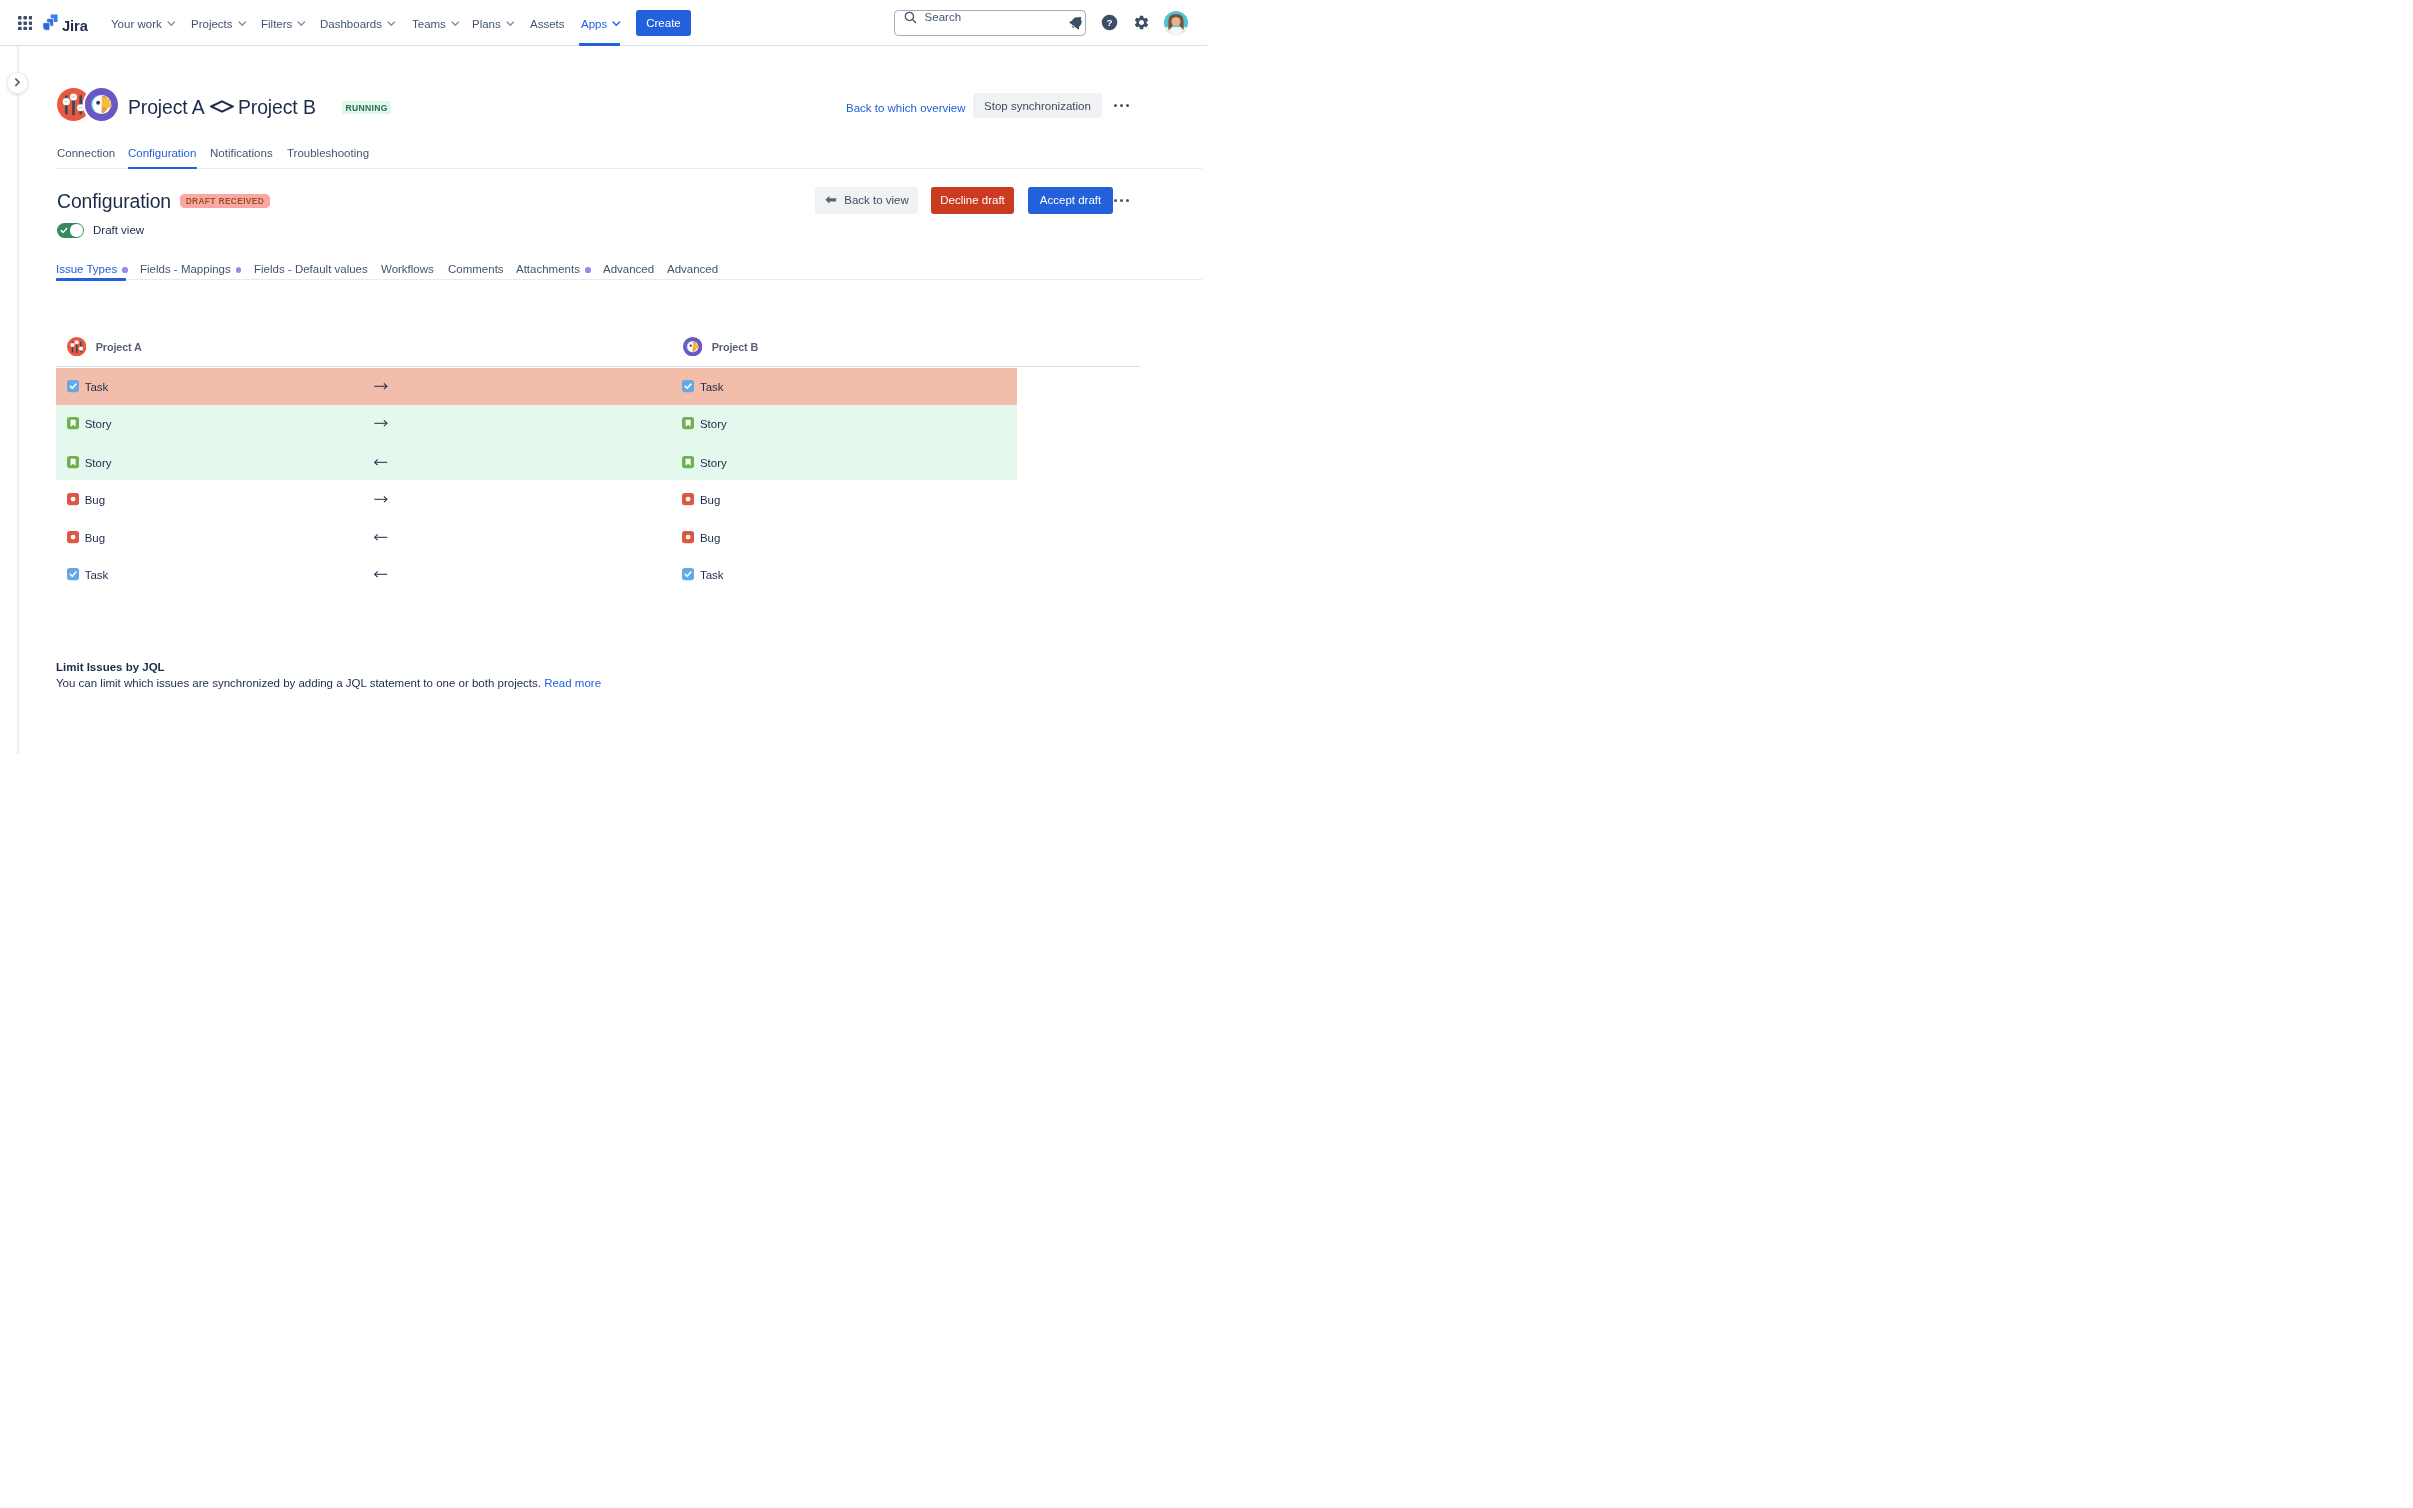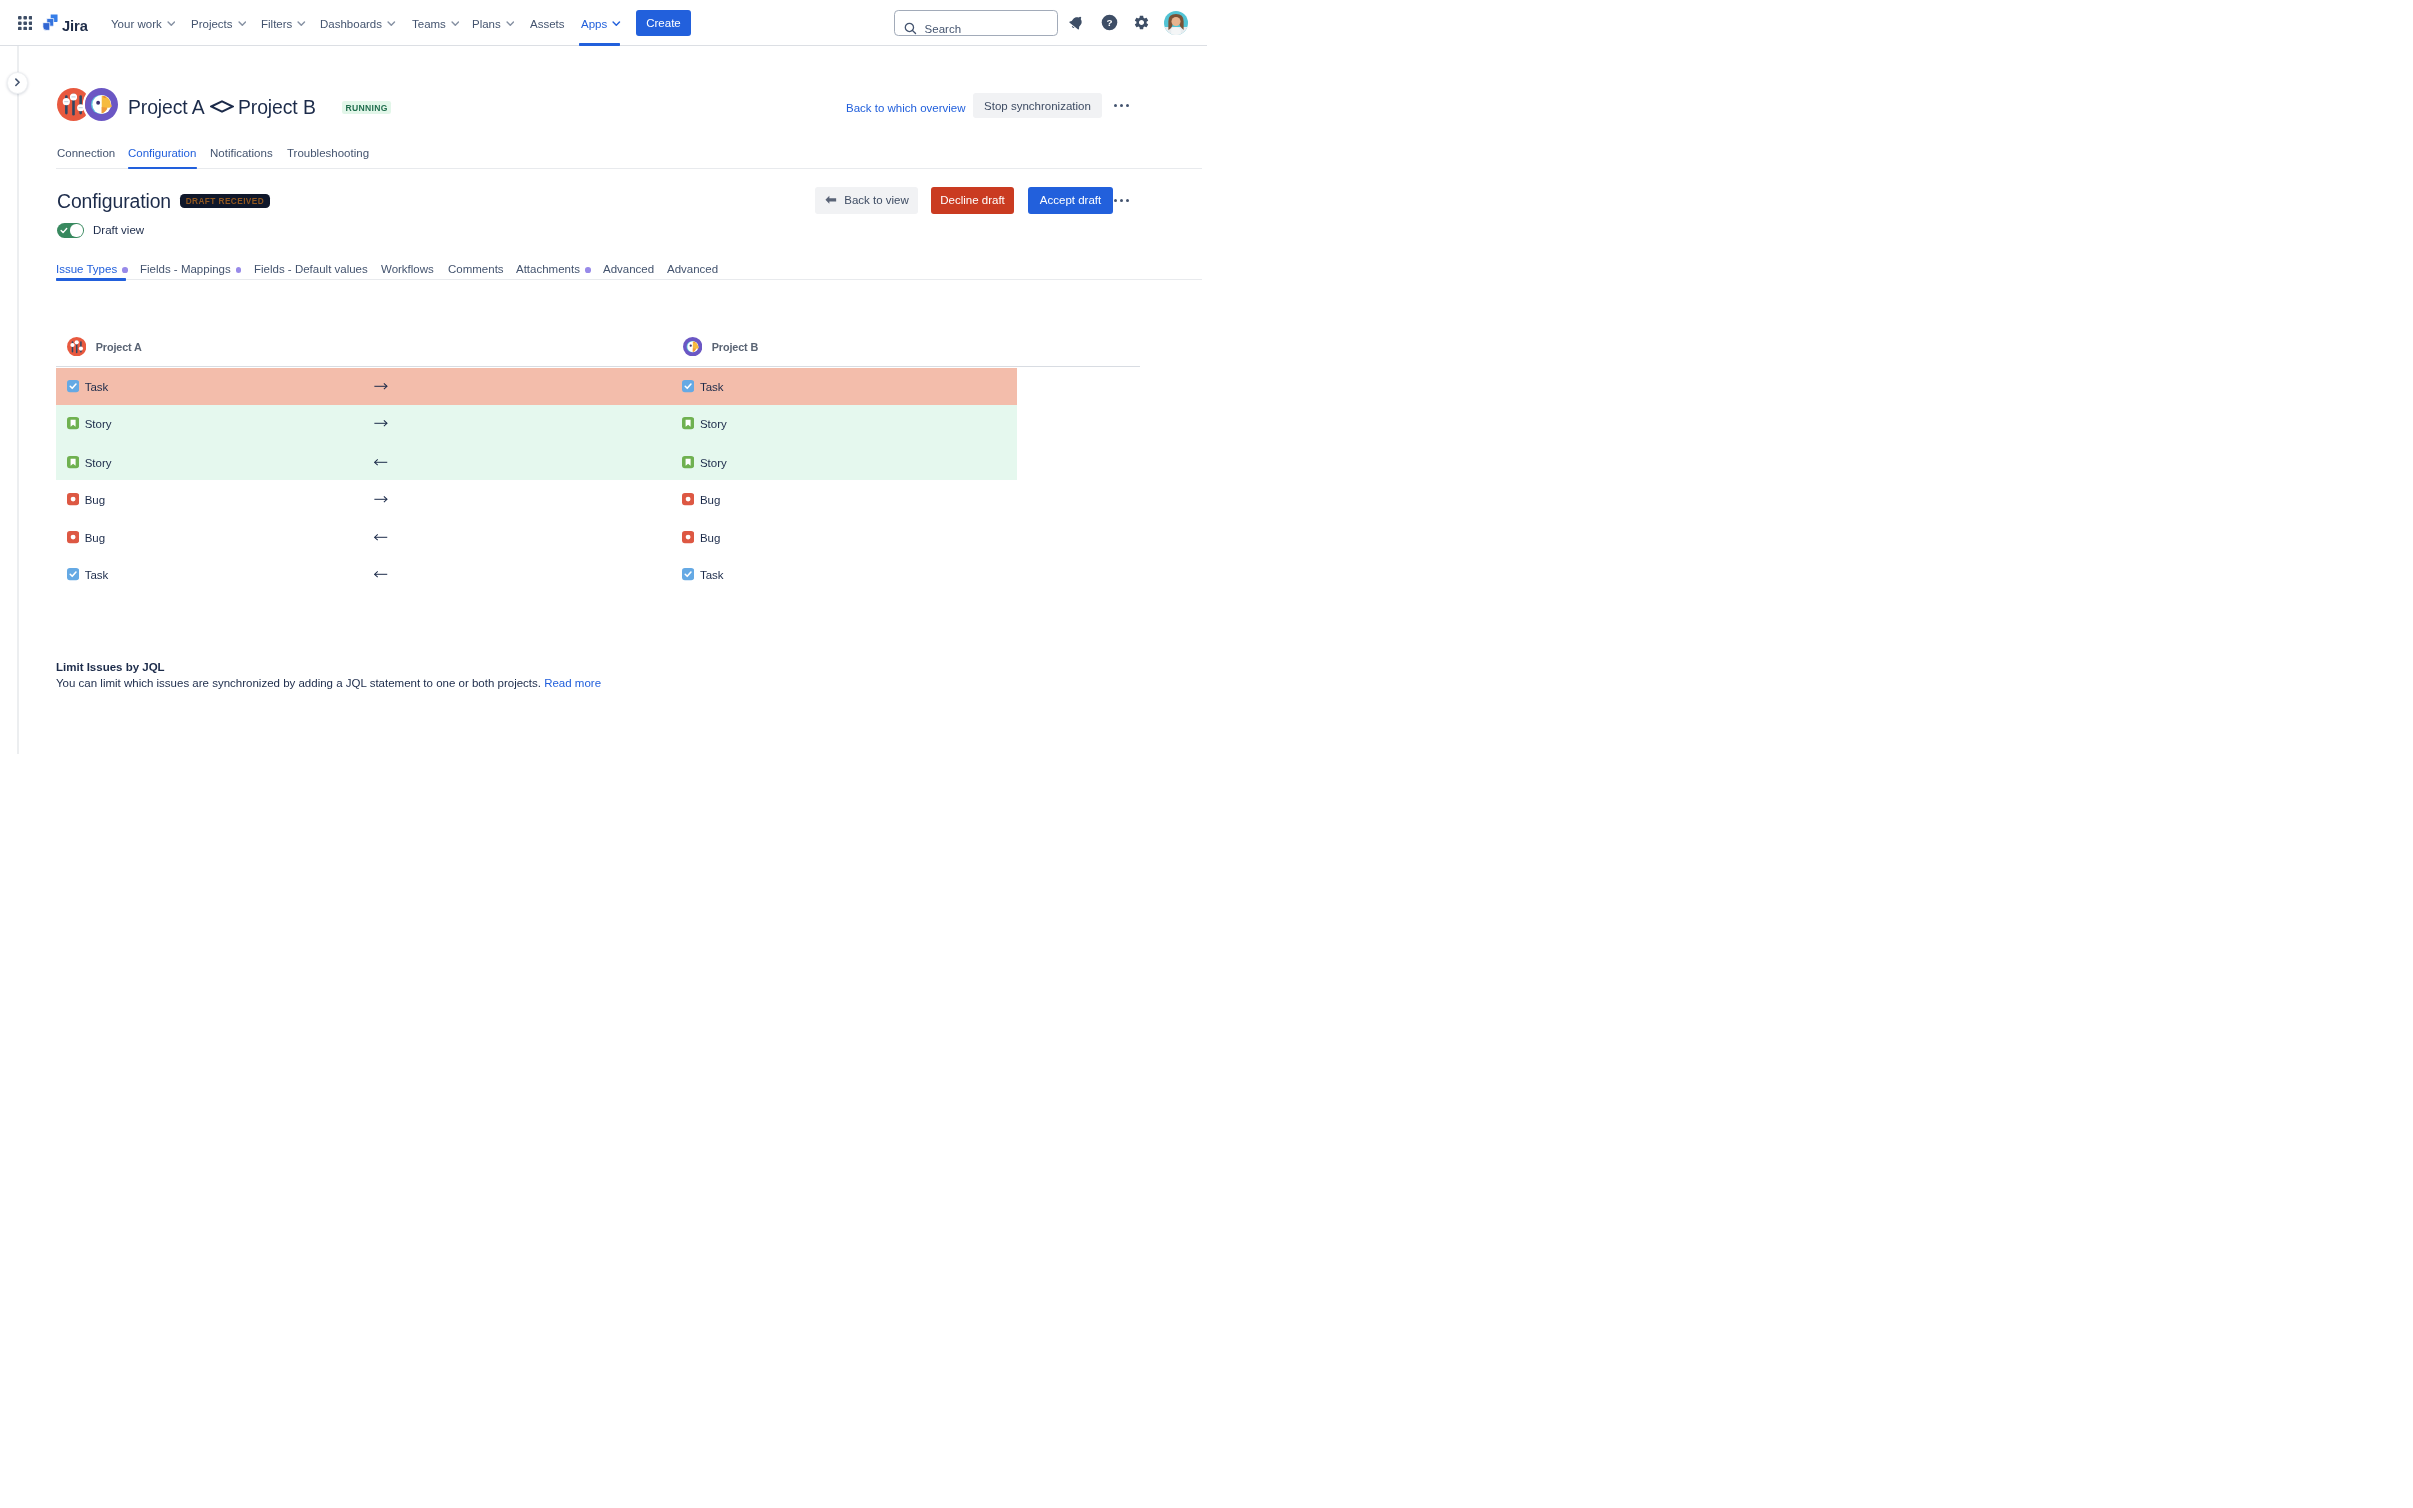--- a/index.html
+++ b/index.html
@@ -6,21 +6,21 @@
 html,body { width:1207px; height:754px; background:#fff; font-family:"Liberation Sans", sans-serif; color:#1c2b4a; overflow:hidden; }
 .abs { position:absolute; }
 body { position:relative; }
 
 .nav { position:absolute; left:0; top:0; width:1207px; height:46px; background:#fff; border-bottom:0.7px solid #dcdfe4; }
 .navitem { position:absolute; top:0; height:45px; padding-top:2.2px; display:flex; align-items:center; font-size:11.5px; color:#44546f; white-space:nowrap; }
 .navitem .chev { margin-left:5px; }
 .blue { color:#2260dc; }
 .appsbar { position:absolute; left:579px; top:43px; width:41px; height:2.9px; background:#2260dc; border-radius:0.7px; }
 .createbtn { position:absolute; left:636px; top:10px; width:55px; height:26px; background:#2260dc; border-radius:2.9px; color:#fff; font-size:11.5px; display:flex; align-items:center; justify-content:center; }
-.search { position:absolute; left:894px; top:10px; width:164px; height:26px; border:1.1px solid #a2abb9; border-radius:4.3px; display:flex; align-items:flex-end; color:#44546f; font-size:11.5px; }
+.search { position:absolute; left:894px; top:10px; width:192px; height:26px; border:1.1px solid #a2abb9; border-radius:4.3px; display:flex; align-items:flex-start; color:#44546f; font-size:11.5px; }
 .search svg { margin:0 8px 0 8.6px; }
 
 .rail { position:absolute; left:16.5px; top:46px; width:2.2px; height:708px; background:#eceef0; }
 .collapse { position:absolute; left:6.5px; top:72px; width:21.5px; height:21.5px; border-radius:50%; background:#fff; border:0.7px solid #eef0f2; box-shadow:0 0.7px 2.9px rgba(9,30,66,.18); display:flex; align-items:center; justify-content:center; }
 
 .avatarA { position:absolute; left:57px; top:88px; width:33px; height:33px; }
 .avatarB { position:absolute; left:85px; top:88px; width:33px; height:33px; border-radius:50%; box-shadow:0 0 0 2.2px #fff; }
 .title { position:absolute; left:128px; top:96px; font-size:19.4px; font-weight:500; letter-spacing:-0.1px; color:#1c2b4a; }
 .titleB { position:absolute; left:238px; top:96px; font-size:19.4px; font-weight:500; letter-spacing:-0.1px; color:#1c2b4a; }
 .diamond { position:absolute; left:210px; top:100px; }
@@ -28,21 +28,21 @@
 .backsync { position:absolute; left:846px; top:102px; font-size:11.5px; color:#2260dc; }
 .stopsync { position:absolute; left:973px; top:93px; width:129px; height:25px; background:#f1f2f4; border-radius:2.9px; color:#3e4c63; font-size:11.5px; display:flex; align-items:center; justify-content:center; }
 .dots { position:absolute; display:flex; gap:2.5px; }
 .dots i { width:3.3px; height:3.3px; border-radius:50%; background:#44546f; }
 
 .tab1 { position:absolute; top:147px; font-size:11.5px; color:#44546f; }
 .tabline1 { position:absolute; left:56px; top:168px; width:1146px; height:1.4px; background:#e8eaed; }
 .tabbar1 { position:absolute; left:128px; top:167px; width:69px; height:2.2px; background:#2260dc; border-radius:0.7px; }
 
 .h1 { position:absolute; left:57px; top:190px; font-size:19.4px; font-weight:500; letter-spacing:-0.1px; color:#1c2b4a; }
-.draftbadge { position:absolute; left:180px; top:194px; height:14.4px; padding:0 5.7px; background:#0f172a; border-radius:4.3px; color:#91571f; font-size:8.3px; font-weight:bold; letter-spacing:0.4px; display:flex; align-items:center;text-align:right; }
+.draftbadge { position:absolute; left:180px; top:194px; height:14.4px; padding:0 5.7px; background:#fca5a5; border-radius:4.3px; color:#91571f; font-size:8.3px; font-weight:bold; letter-spacing:0.4px; display:flex; align-items:center;text-align:right; }
 .btn { position:absolute; top:187px; height:26.6px; border-radius:2.9px; font-size:11.5px; display:flex; align-items:center; justify-content:center;margin-left:11px; }
 .backview { left:804px; width:103px; background:#f1f2f4; color:#3e4c63; gap:6.5px; }
 .decline { left:920px; width:83px; background:#ca3b21; color:#fff; }
 .accept { left:1017px; width:85px; background:#2260dc; color:#fff; }
 
 .toggle { position:absolute; left:57px; top:223px; width:27px; height:15px; border-radius:8px; background:#38895f; }
 .toggle .knob { position:absolute; right:1.4px; top:1.4px; width:12.2px; height:12.2px; border-radius:50%; background:#fff; }
 .toggle svg { position:absolute; left:2.9px; top:3.6px; }
 .draftview { position:absolute; left:93px; top:224px; font-size:11.5px; color:#1c2b4a; }
 

